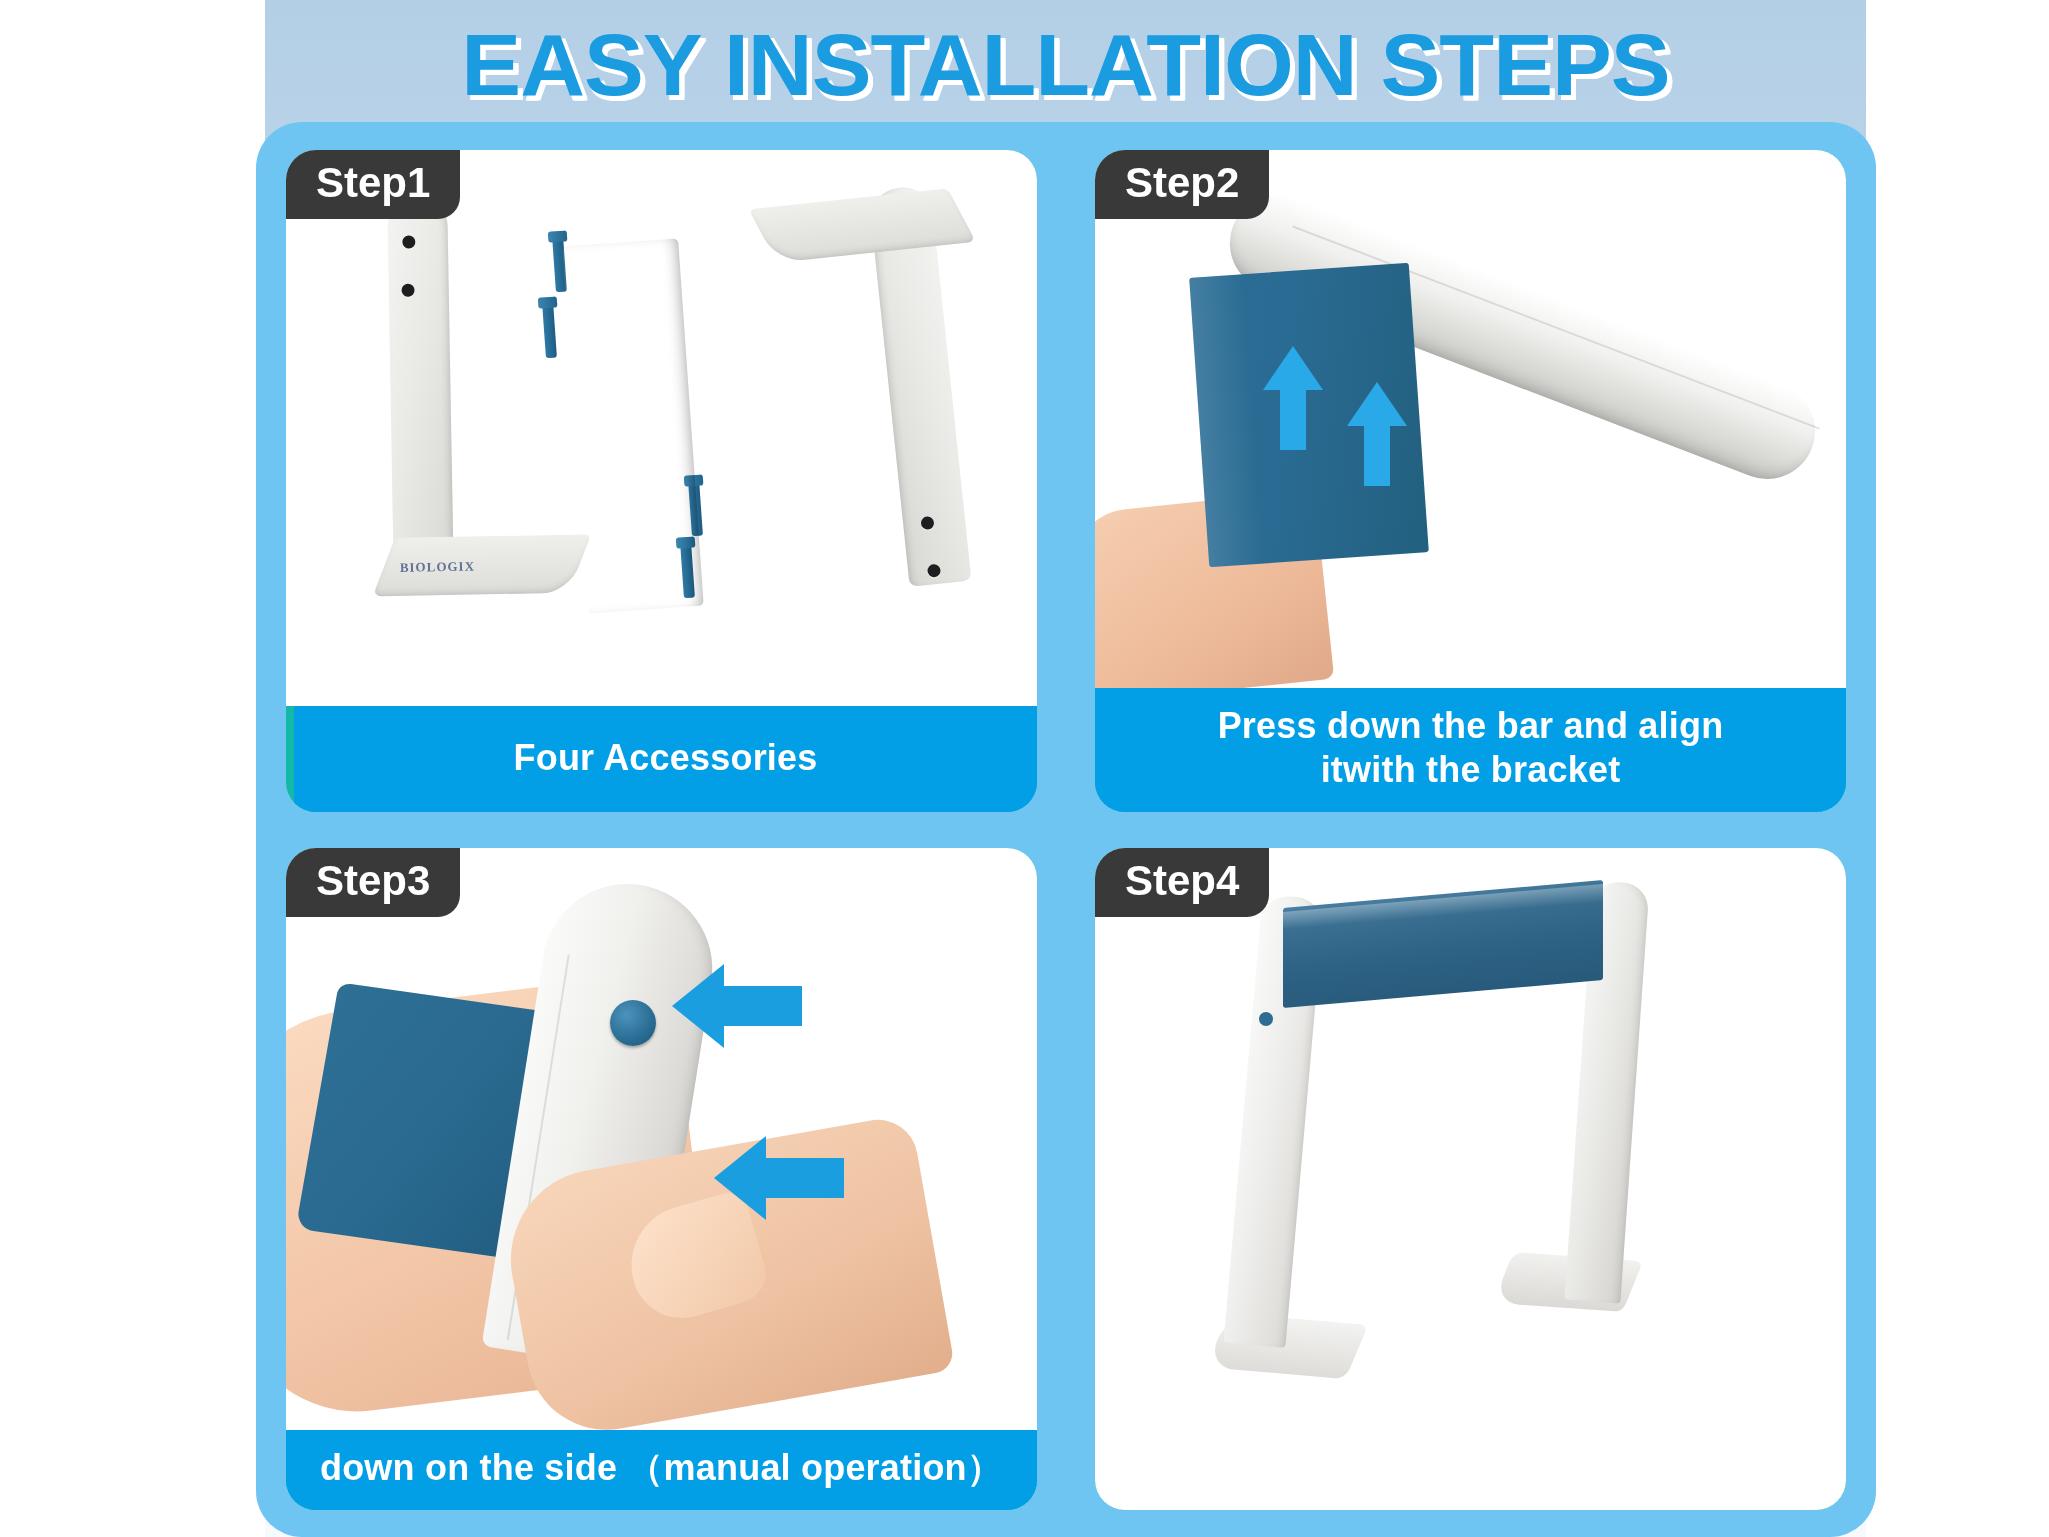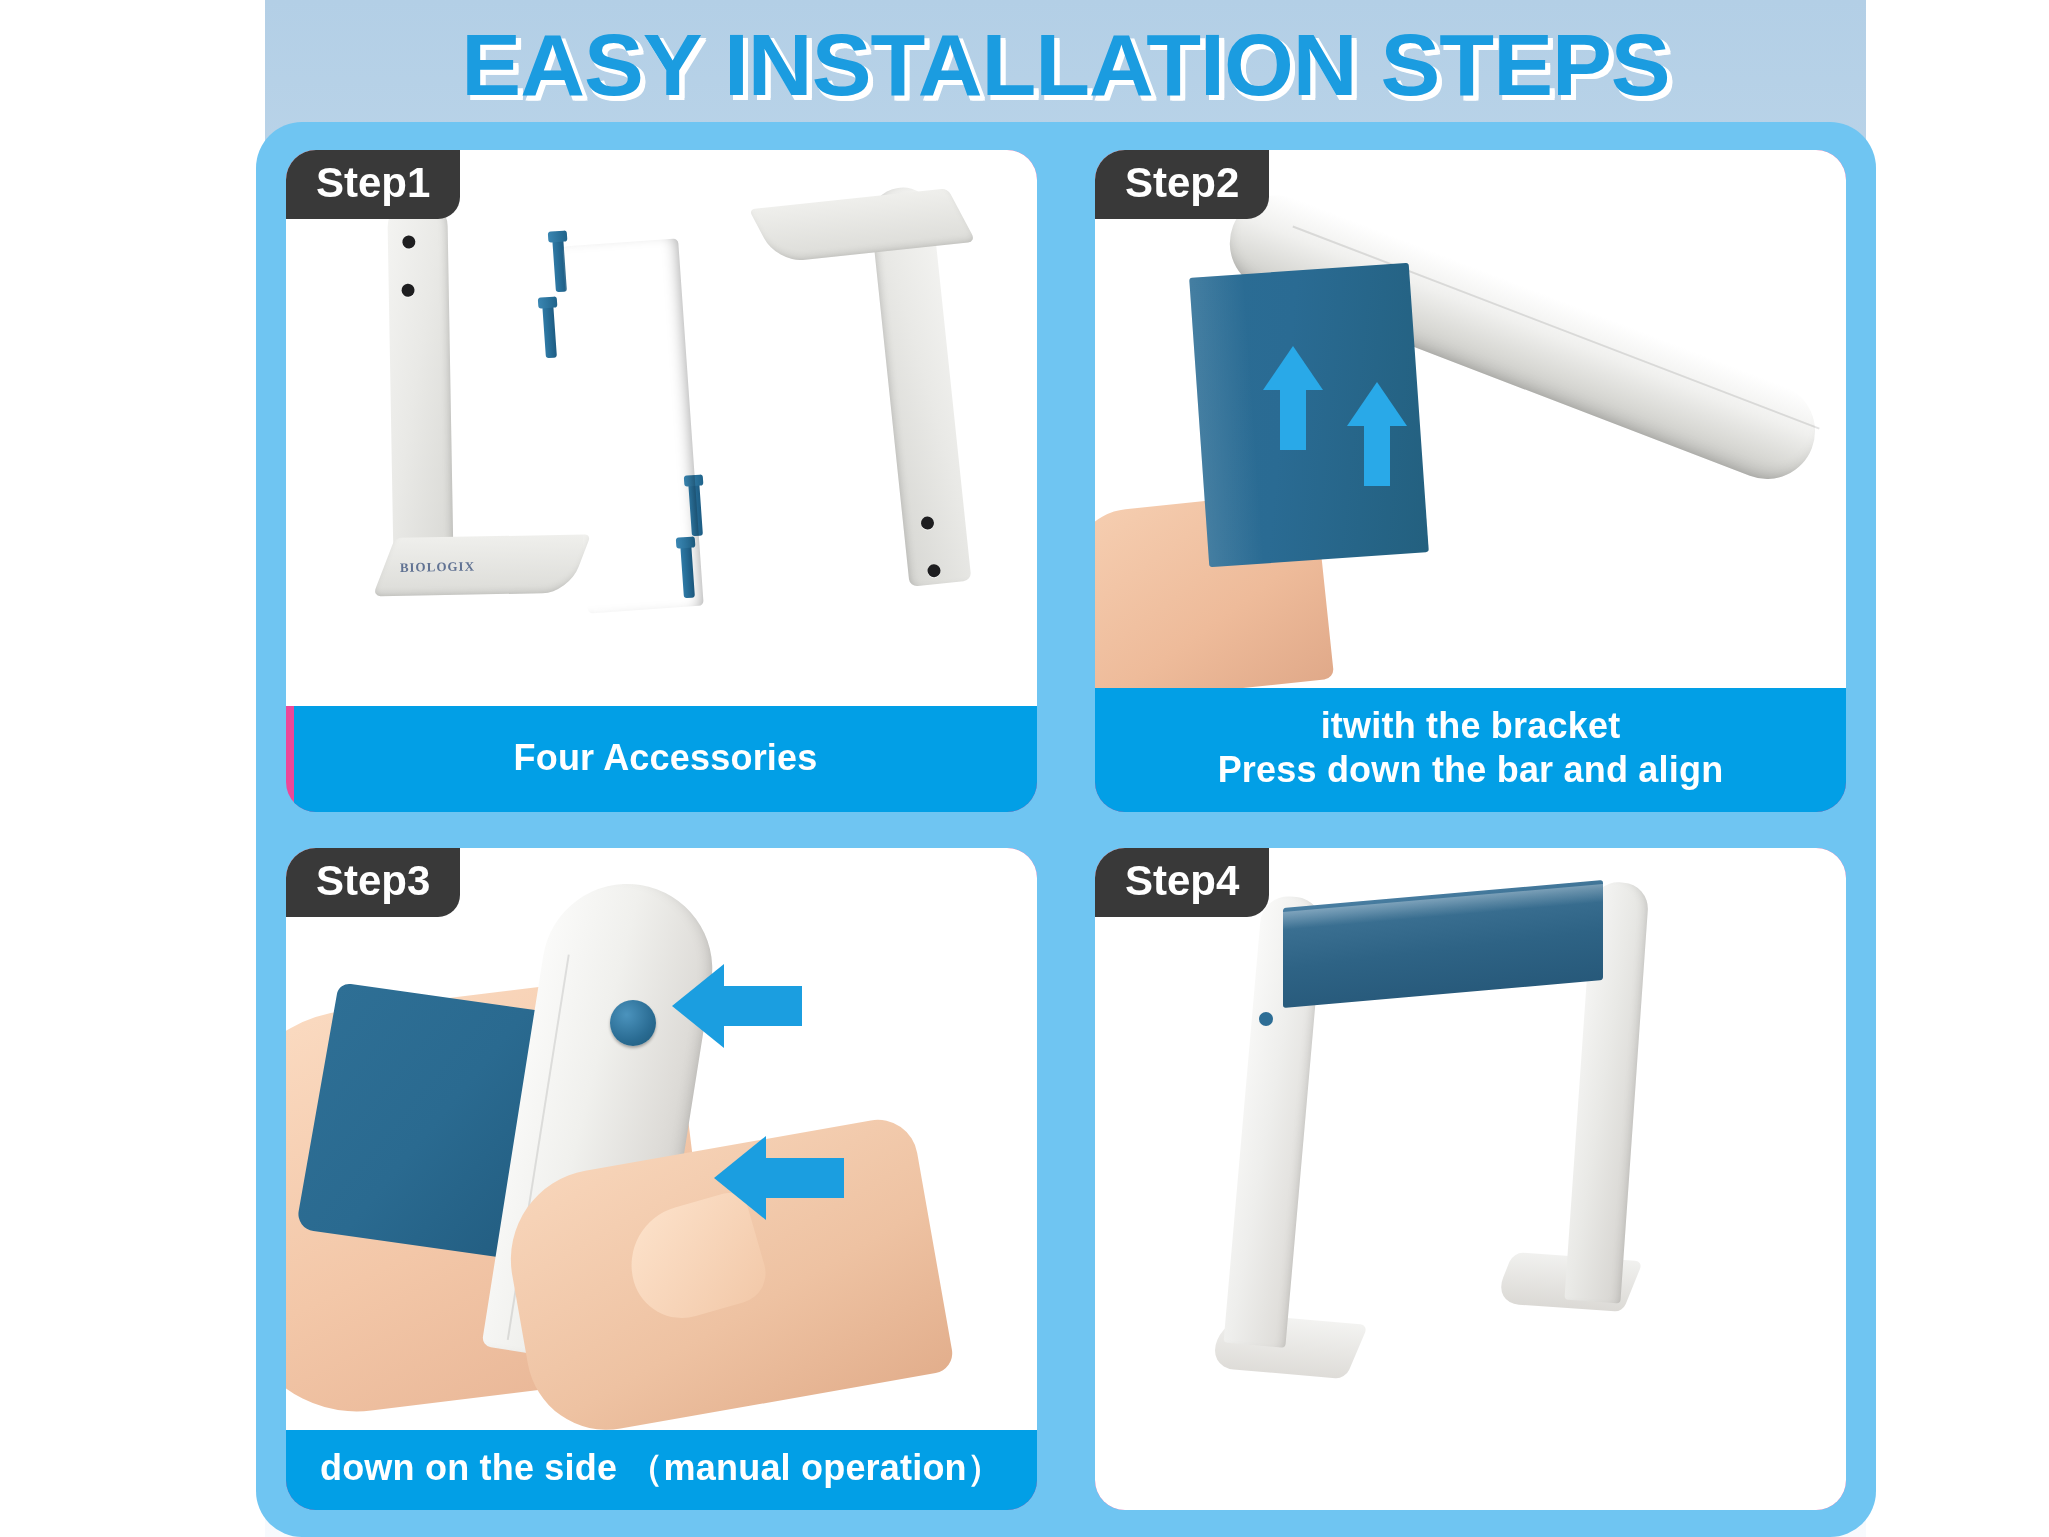--- a/index.html
+++ b/index.html
@@ -46,21 +46,21 @@
     width:1560px;height:1360px;
     display:grid;
     grid-template-columns:1fr 1fr;
     grid-template-rows:1fr 1fr;
     column-gap:58px;row-gap:36px;
   }
 
   
   .card{
     position:relative;
-    background:#ec4899;
+    background:#14b8a6;
     border-radius:30px;
     overflow:hidden;
     display:flex;flex-direction:column;
     box-shadow:0 0 0 0 rgba(0,0,0,0);
   }
   .photo{
     position:relative;
     flex:1 1 auto;
     background:#ffffff;
     overflow:hidden;
@@ -340,22 +340,22 @@
           <div class="aup" style="left:168px;top:196px;">
             <div class="head"></div>
               <div class="stem"></div>
           </div>
           <div class="aup" style="left:252px;top:232px;">
             <div class="head"></div>
               <div class="stem"></div>
           </div>
         </div>
         <div class="caption">
+          <div>Press down the bar and align</div>
           <div>itwith the bracket</div>
-          <div>Press down the bar and align</div>
         </div>
       </div>
 
       <div class="card">
         <div class="photo s3">
           <div class="badge">Step3</div>
           <div class="handbig"></div>
           <div class="bluebody"></div>
           <div class="legcol"></div>
           <div class="knob" style="left:324px;top:152px;"></div>

